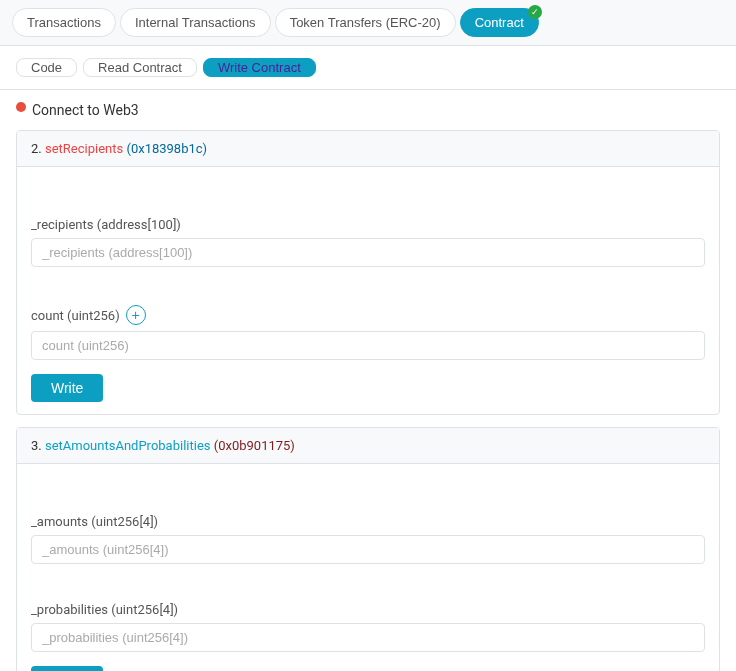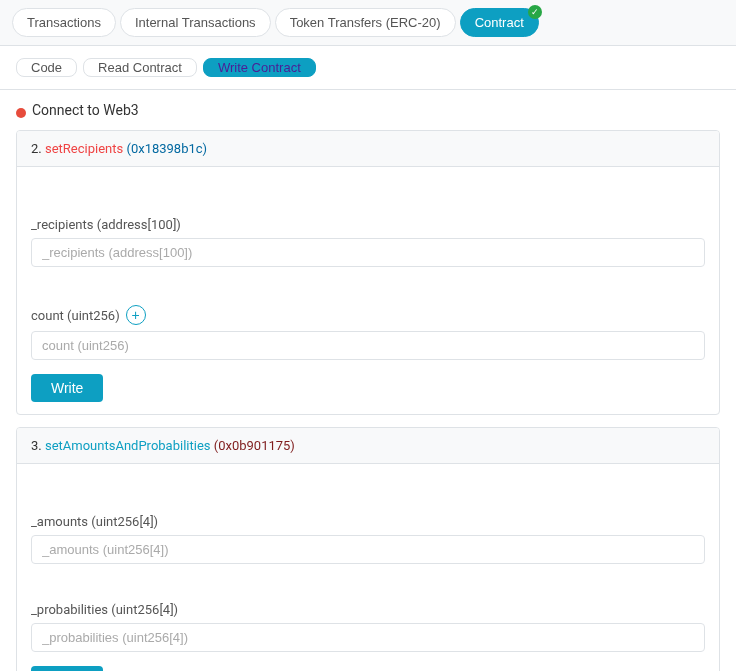--- a/index.html
+++ b/index.html
@@ -69,21 +69,21 @@
     }
     .sub-tab.active {
       background: #0d9fc2;
       color: #4c1d95;
       border-color: #0d9fc2;
     }
 
     
     .connect-web3 {
       display: flex;
-      align-items: flex-end;
+      align-items: flex-start;
       gap: 6px;
       padding: 12px 16px;
       font-size: 14px;
       cursor: pointer;
       color: #333;
     }
     .red-dot {
       width: 10px;
       height: 10px;
       border-radius: 50%;

